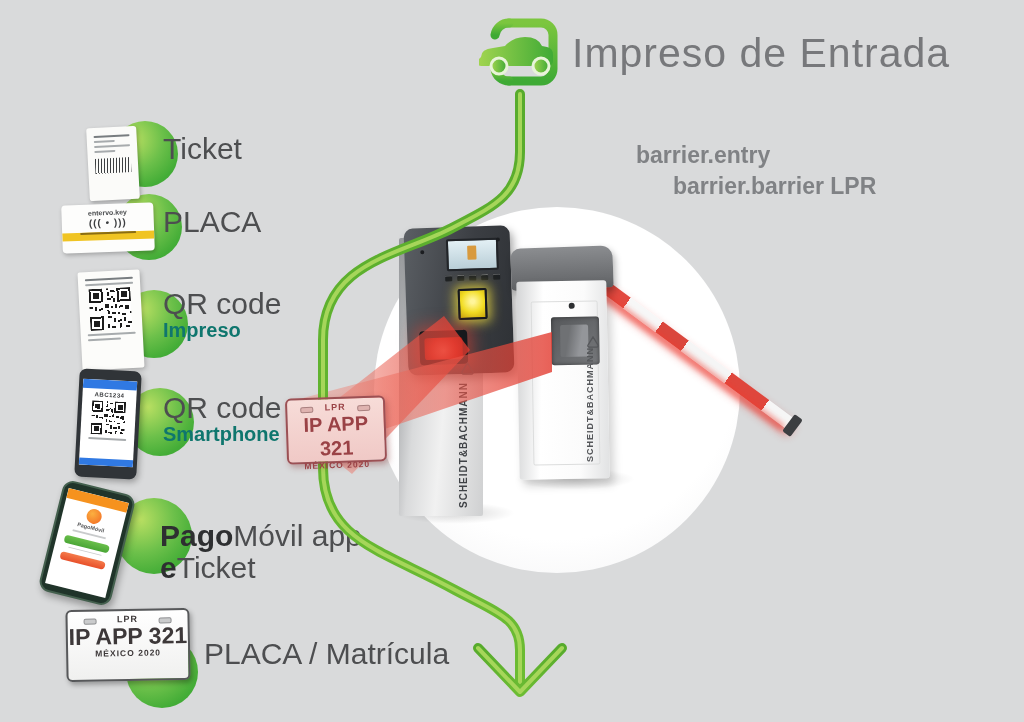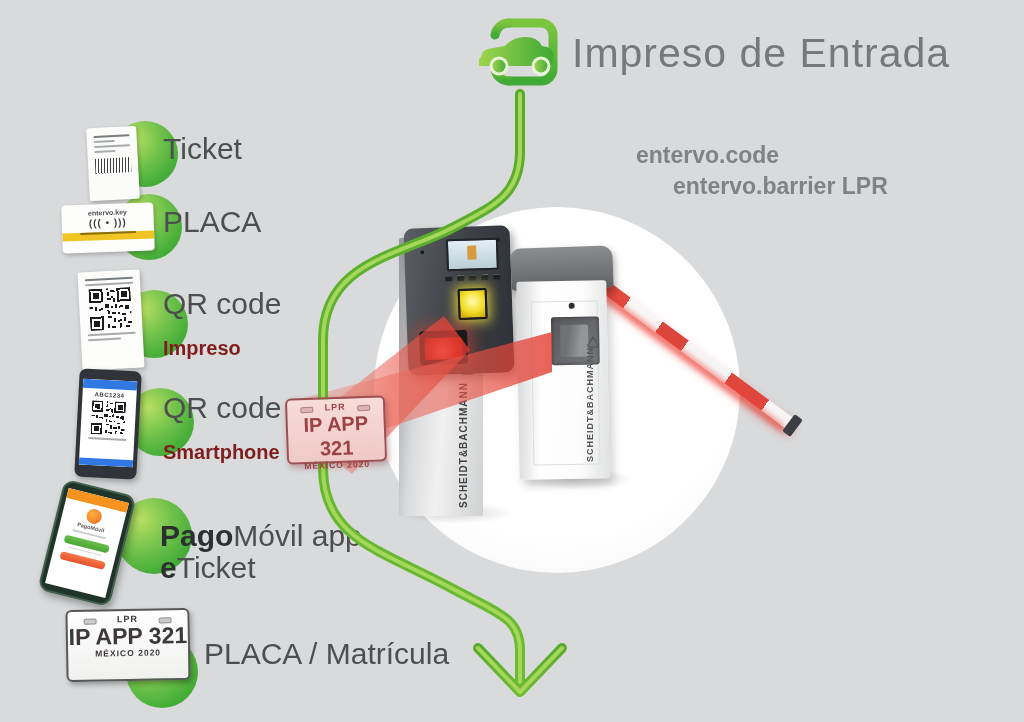--- a/index.html
+++ b/index.html
@@ -8,21 +8,21 @@
 
   
   .title{position:absolute;left:572px;top:30px;font-size:41px;font-weight:400;letter-spacing:1px;color:#77787b;}
   .car-badge{position:absolute;left:479px;top:13px;width:88px;height:80px;}
   .sysblock{position:absolute;left:636px;top:140px;font-size:23px;font-weight:bold;color:#808285;line-height:31px;}
   .sysblock .l2{padding-left:37px;}
 
   
   .gcirc{position:absolute;border-radius:50%;background:radial-gradient(circle at 32% 28%,#b9df62 0%,#6cc04a 45%,#44ad37 75%,#37a331 100%);z-index:1;}
   .mlabel{position:absolute;font-size:30px;color:#4d4e50;z-index:2;}
-  .msub{position:absolute;font-size:20px;font-weight:bold;color:#7f1d1d;z-index:2;margin-top:18px;}
+  .msub{position:absolute;font-size:20px;font-weight:bold;color:#0f766e;z-index:2;}
   .micon{position:absolute;z-index:2;}
 
   .ticket{width:50px;height:68px;background:#fbfbf9;border-radius:3px;box-shadow:1px 2px 4px rgba(0,0,0,.28);transform:rotate(-3deg);padding-top:5px;}
   .bar{height:2px;background:#a7abad;margin:3px 7px;border-radius:1px;}
   .bar.dark{background:#787d80;}
   .bar.short{margin-right:22px;}
   .barcode{height:15px;margin:6px 7px 0 7px;background:repeating-linear-gradient(90deg,#3c3f41 0 1px,transparent 1px 3px);}
 
   .rfidcard{width:92px;height:48px;background:#fdfdfc;border-radius:4px;box-shadow:1px 2px 4px rgba(0,0,0,.25);transform:rotate(-2deg);text-align:center;overflow:hidden;}
   .rk-brand{font-size:7px;font-weight:bold;color:#4a4c4e;margin-top:5px;}
@@ -175,22 +175,22 @@
       <path d="M30 10 a14 14 0 0 0 -14 12" fill="none" stroke="url(#brkG)" stroke-width="9" stroke-linecap="round"></path>
       <path d="M30 68 a14 14 0 0 1 -14 -12" fill="none" stroke="url(#brkG)" stroke-width="9" stroke-linecap="round"></path>
       <path d="M2 44 q0 -8 12 -9 l12 -2 q8 -9 20 -9 q13 0 17 9 l5 1 q6 1 6 8 v6 q0 5 -6 5 l-66 0 q-4 0 -4 -5 z" fill="url(#carG)"></path>
       <circle cx="20" cy="53" r="8" fill="url(#carG)" stroke="#e8f4d8" stroke-width="3"></circle>
       <circle cx="62" cy="53" r="8" fill="url(#carG)" stroke="#e8f4d8" stroke-width="3"></circle>
     </svg>
   </div>
   <div class="title">Impreso de Entrada</div>
 
   <div class="sysblock">
-    <div class="l1">entervo.code</div>
-    <div class="l2">entervo.barrier LPR</div>
+    <div class="l1">barrier.entry</div>
+    <div class="l2">barrier.barrier LPR</div>
   </div>
 
   <div class="gcirc" style="left:112px;top:121px;width:66px;height:66px;"></div>
   <div class="micon ticket" style="left:88px;top:127px;">
     <div class="bar dark"></div>
     <div class="bar short"></div>
     <div class="bar"></div>
     <div class="bar short"></div>
     <div class="barcode"></div>
   </div>

